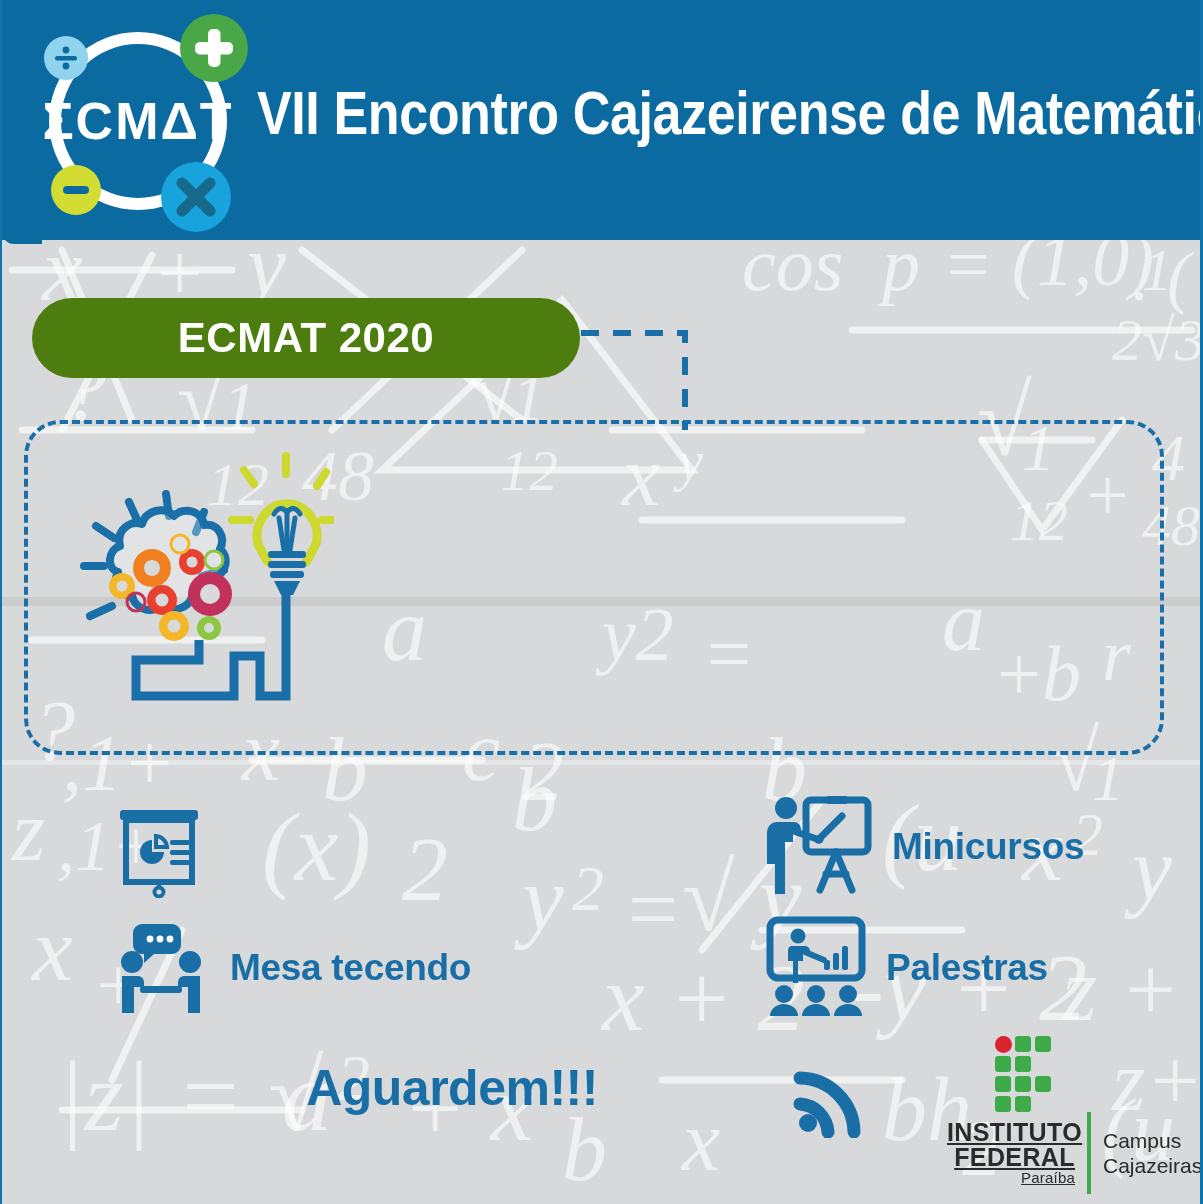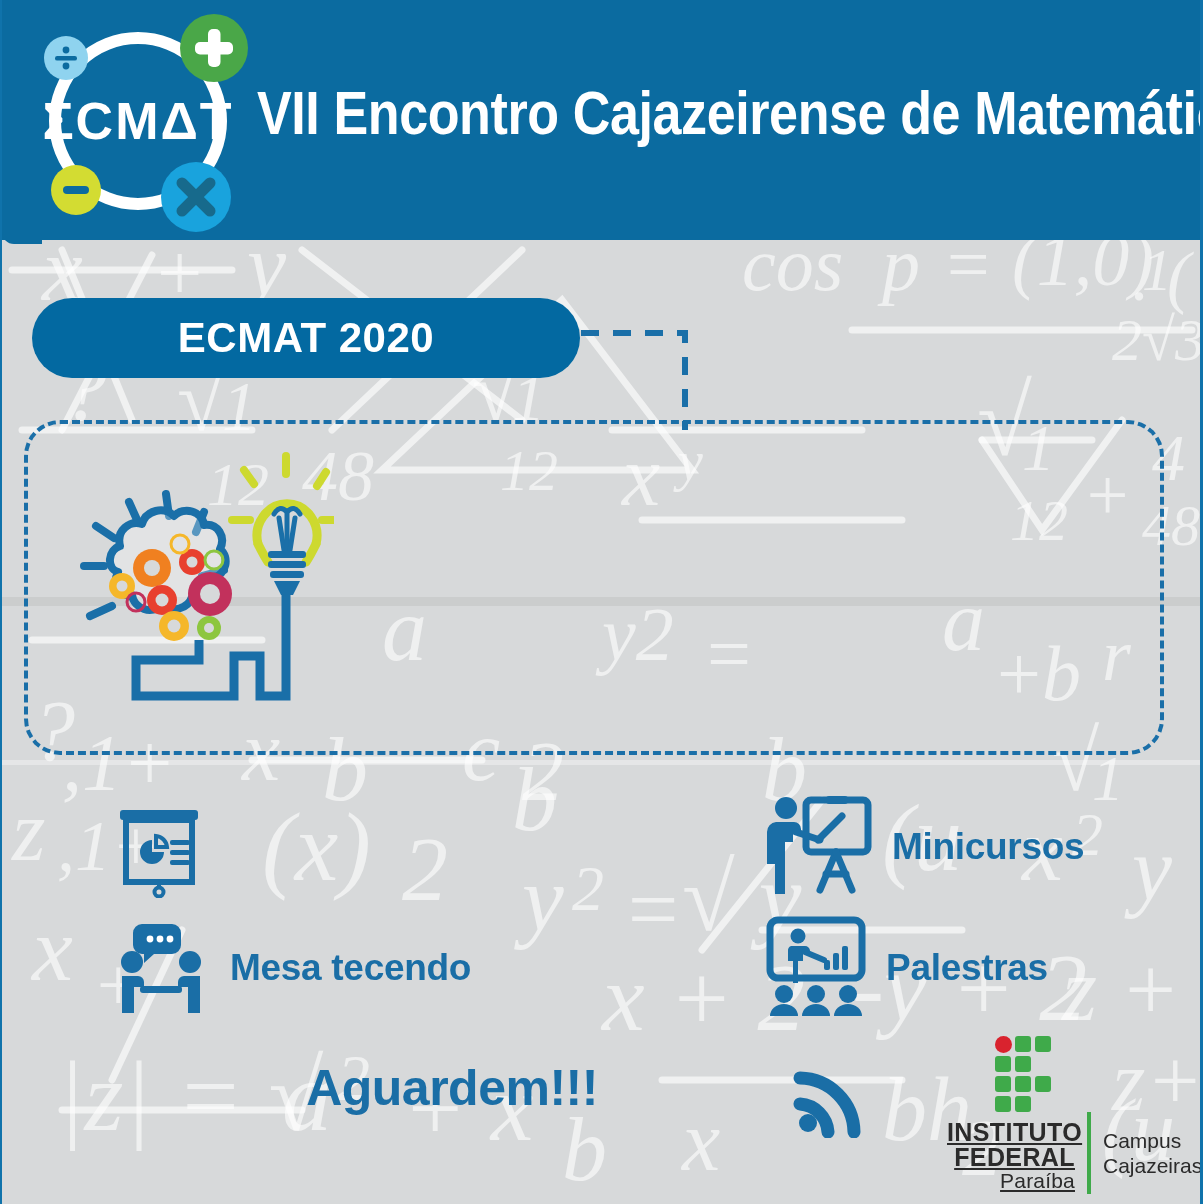--- a/index.html
+++ b/index.html
@@ -60,21 +60,21 @@
     white-space:nowrap;
     transform:scaleX(.84);
     transform-origin:left top;
     font-family:"Liberation Sans", sans-serif;
   }
 
   
   .pill{
     position:absolute;left:30px;top:298px;
     width:548px;height:80px;
-    background:#0369a1;
+    background:#4d7c0f;
     border-radius:40px;
     z-index:6;
     display:flex;align-items:center;justify-content:center;
   }
   .pill-label{
     color:#fff;font-size:42px;font-weight:bold;letter-spacing:.5px;
   }
   .dash-connector{
     position:absolute;z-index:4;
   }
@@ -148,21 +148,21 @@
   }
   .ifpb-sq{position:absolute;width:16px;height:16px;background:#3faa4a;border-radius:3px;}
   .ifpb-dot{position:absolute;width:17px;height:17px;background:#d9232e;border-radius:50%;}
   .ifpb-text{
     position:absolute;left:0;top:84px;width:128px;text-align:right;
     color:#2b2b2b;
     text-decoration:underline;
   }
   .ifpb-text .t1{font-size:25px;font-weight:bold;line-height:.98;letter-spacing:.4px;}
   .ifpb-text .t2{font-size:25px;font-weight:bold;line-height:.98;letter-spacing:.4px;}
-  .ifpb-text .t3{font-size:21px;line-height:1.15;letter-spacing:.2px;}
+  .ifpb-text .t3{font-size:15px;line-height:1.15;letter-spacing:.2px;}
   .ifpb-div{
     position:absolute;left:140px;top:76px;width:4px;height:82px;background:#3faa4a;
   }
   .ifpb-campus{
     position:absolute;left:156px;top:92px;width:100px;
     color:#2b2b2b;font-size:21px;line-height:1.2;
   }
 </style>
 </head>
 <body>

